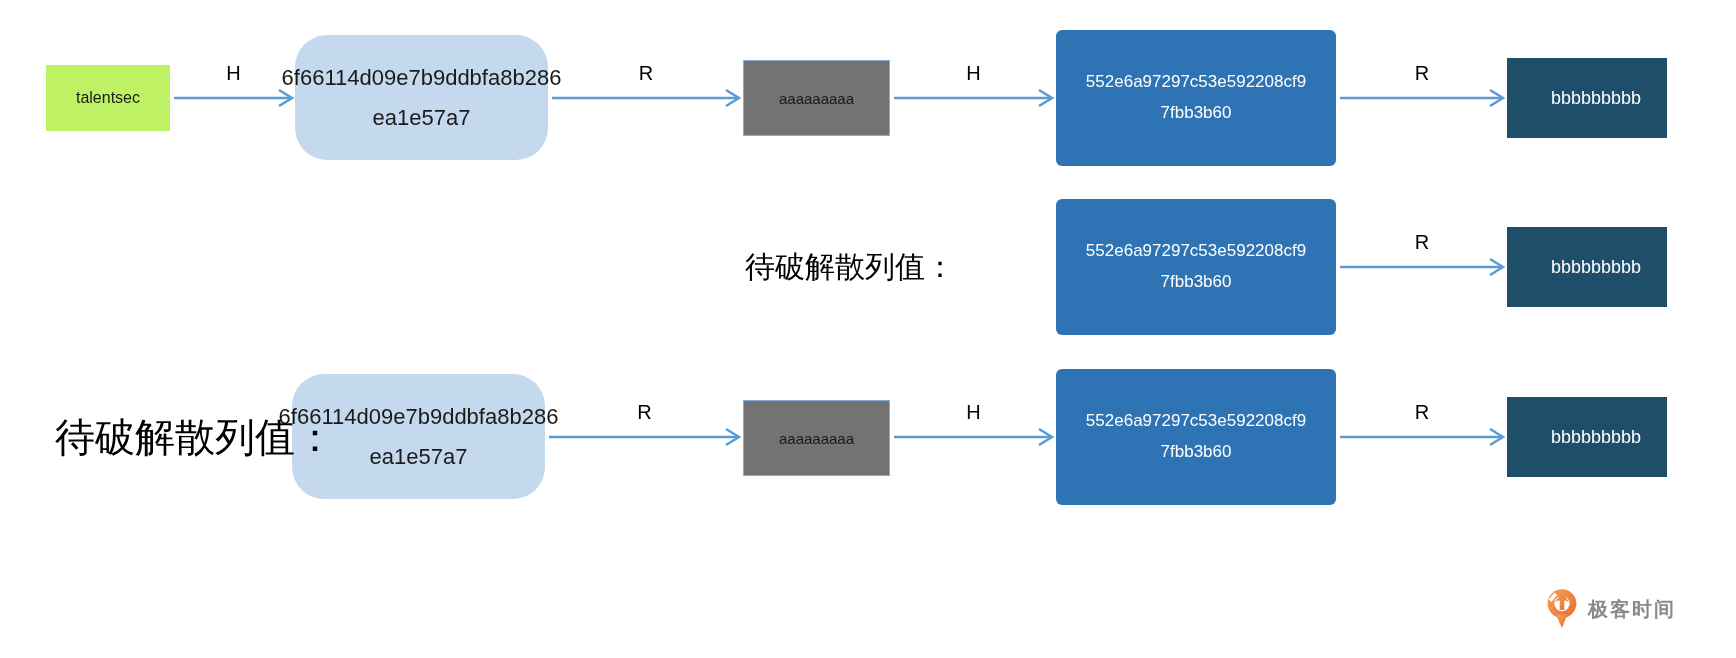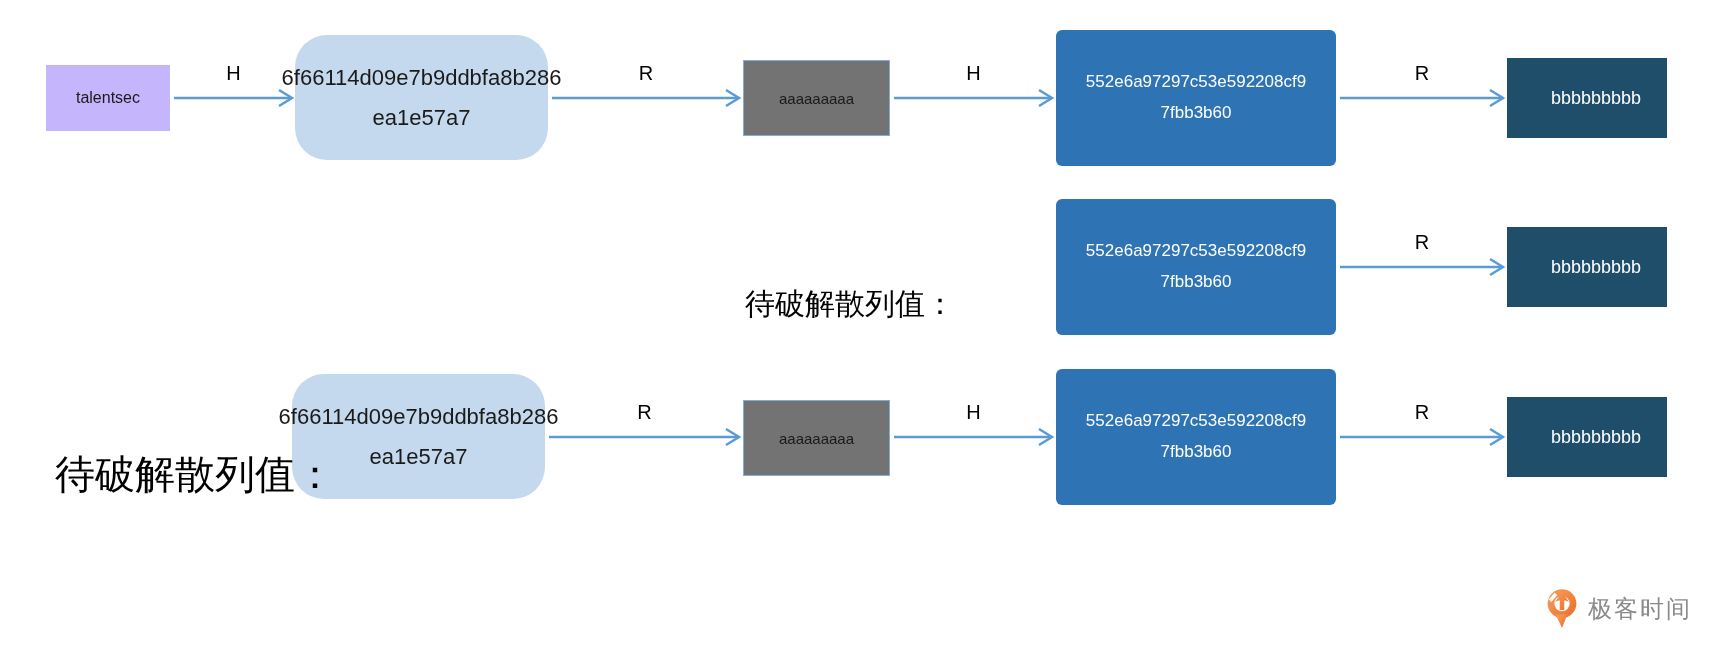--- a/index.html
+++ b/index.html
@@ -18,55 +18,55 @@
   .node {
     position: absolute;
     display: flex;
     align-items: center;
     justify-content: center;
     text-align: center;
     white-space: pre-line;
     box-sizing: border-box;
     padding: 0 10px;
   }
-  .style-plain-light   { background:#c4b5fd; color:#1a1a1a; font-size:16px; }
+  .style-plain-light   { background:#bef264; color:#1a1a1a; font-size:16px; }
   .style-hash-light    { background:#c4d9ed; color:#1a1a1a; font-size:22px; line-height:1.8; border-radius:32px; }
   .style-reduced-light { background:#737373; color:#1a1a1a; font-size:15px; border:1px solid #85aed6; }
   .style-hash-dark     { background:#2e74b5; color:#ffffff; font-size:17px; line-height:1.8; border-radius:6px; }
   .style-reduced-dark  { background:#1f4e6b; color:#ffffff; font-size:18px;padding-left:28px; }
   .arrow-svg {
     position: absolute;
     overflow: visible;
   }
   .arrow-label {
     position: absolute;
     color: #000000;
     font-size: 20px;
     transform: translateX(-50%);
     white-space: nowrap;
   }
   .text-label {
     position: absolute;
     color: #000000;
     white-space: nowrap;
     transform: translateY(-50%);
-    margin-top: 37px;
   }
   #logo {
     position: absolute;
     left: 1544px;
     top: 586px;
     display: flex;
     align-items: center;
   }
   #logo-text {
     margin-left: 8px;
-    font-size: 24px;
+    font-size: 20px;
     letter-spacing: 2px;
     color: #8a8a8a;
+    font-weight: bold;
   }
 </style>
 </head>
 <body>
 
 <div id="canvas">
   <div id="nodes-layer">
       <div class="node style-plain-light" style="left: 46px; top: 65px; width: 124px; height: 66px;">talentsec</div>
       <div class="node style-hash-light" style="left: 295px; top: 35px; width: 253px; height: 125px;">6f66114d09e7b9ddbfa8b286
 ea1e57a7</div>

